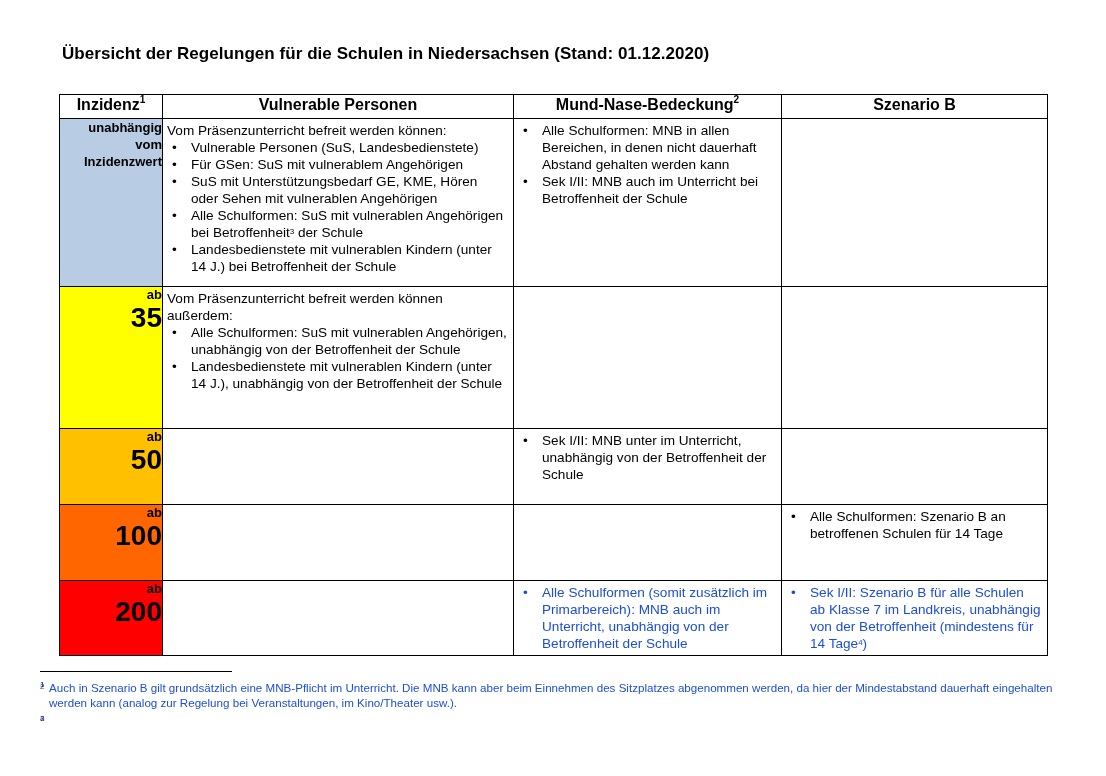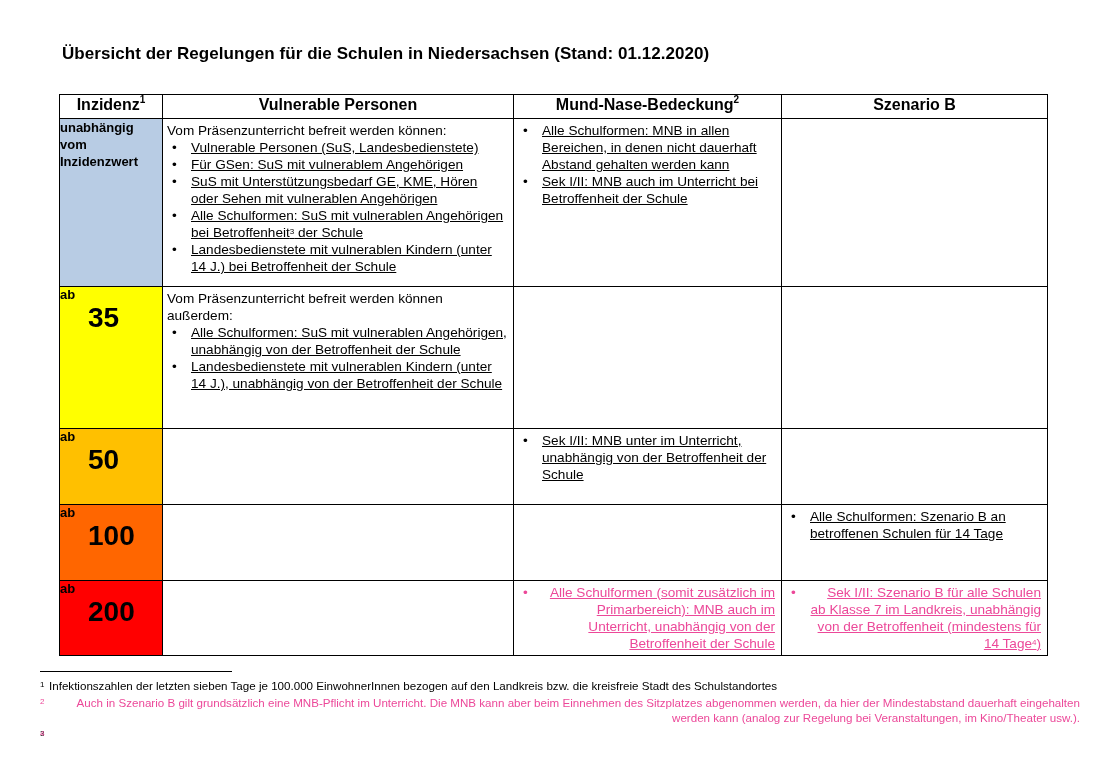--- a/index.html
+++ b/index.html
@@ -44,21 +44,21 @@
       padding: 1px 6px 0 6px !important;
       white-space: nowrap;
     }
     th sup { font-size: 10px; vertical-align: top; position: relative; top: -2px; }
     col.c1 { width: 103px; }
     col.c2 { width: 351px; }
     col.c3 { width: 268px; }
     col.c4 { width: 266px; }
 
     td.inc {
-      text-align: left;
+      text-align: right;
       vertical-align: middle;
       font-weight: bold;
     }
     .inc-small {
       font-size: 13px;
       line-height: 16px;
       display: block;
     }
     .inc-big {
       font-size: 28px;
@@ -76,29 +76,28 @@
       padding: 3px 6px 2px 4px;
     }
     .cell ul {
       margin: 0;
       padding: 0;
       list-style: none;
     }
     .cell li {
       position: relative;
       padding-left: 24px;
-      text-decoration: underline;
     }
     .cell li::before {
       content: "\2022";
       position: absolute;
       left: 5px;
       top: 0;
     }
-    .red { color: #ec4899; text-align: right; }
+    .red { color: #1d4ed8; }
     .intro { display: block; }
     sup.sm { font-size: 8px; vertical-align: top; position: relative; top: -1px; }
 
     tr.r1 td { height: 167px; }
     tr.r2 td { height: 141px; }
     tr.r3 td { height: 75px; }
     tr.r4 td { height: 75px; }
     tr.r5 td { height: 74px; }
 
     .fn-rule {
@@ -253,21 +252,20 @@
       </td>
     </tr>
   </tbody>
 </table>
 
 <div class="fn-rule"></div>
 
 <div class="footnotes">
   <div class="fn">
     <span class="num">1</span>
-    <span>Infektionszahlen der letzten sieben Tage  je 100.000 EinwohnerInnen bezogen auf den Landkreis bzw. die kreisfreie Stadt des Schulstandortes</span>
   </div>
   <div class="fn red">
     <span class="num">2</span>
     <span>Auch in Szenario B gilt grundsätzlich eine MNB-Pflicht im Unterricht. Die MNB kann aber beim Einnehmen des Sitzplatzes abgenommen werden, da hier der Mindestabstand dauerhaft eingehalten werden kann (analog zur Regelung bei Veranstaltungen, im Kino/Theater usw.).</span>
   </div>
   <div class="fn">
     <span class="num">3</span>
   </div>
   <div class="fn red">
     <span class="num">4</span>

